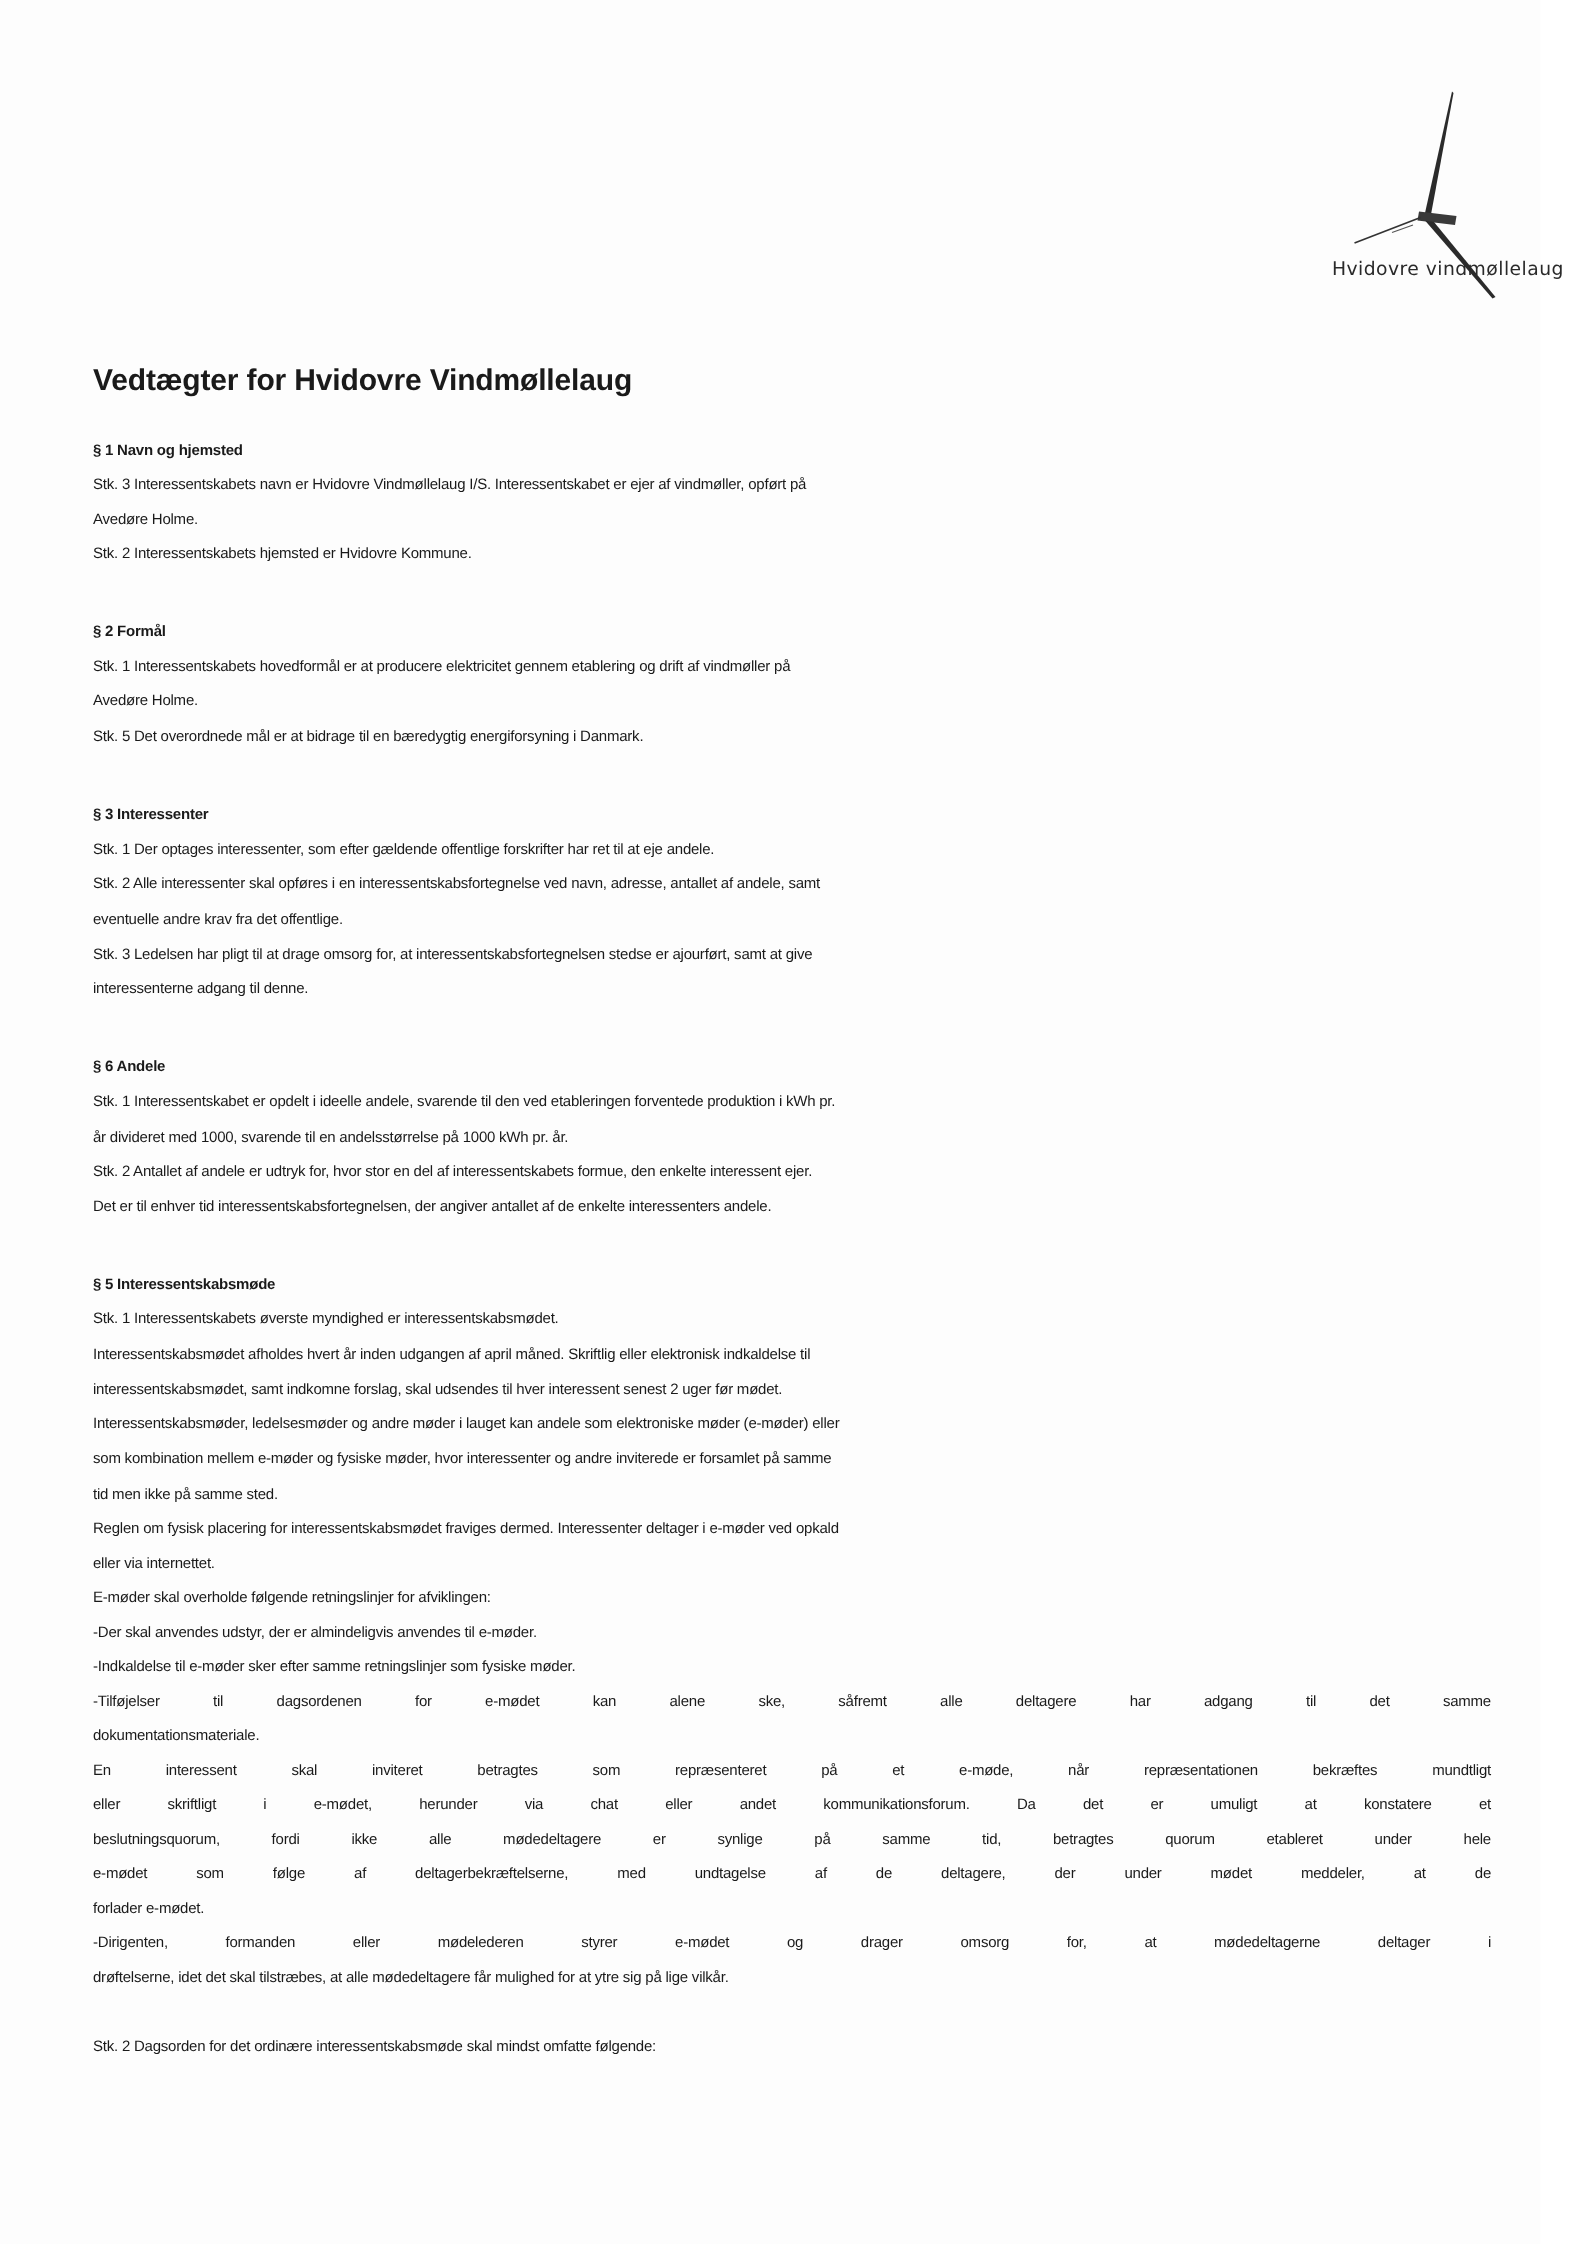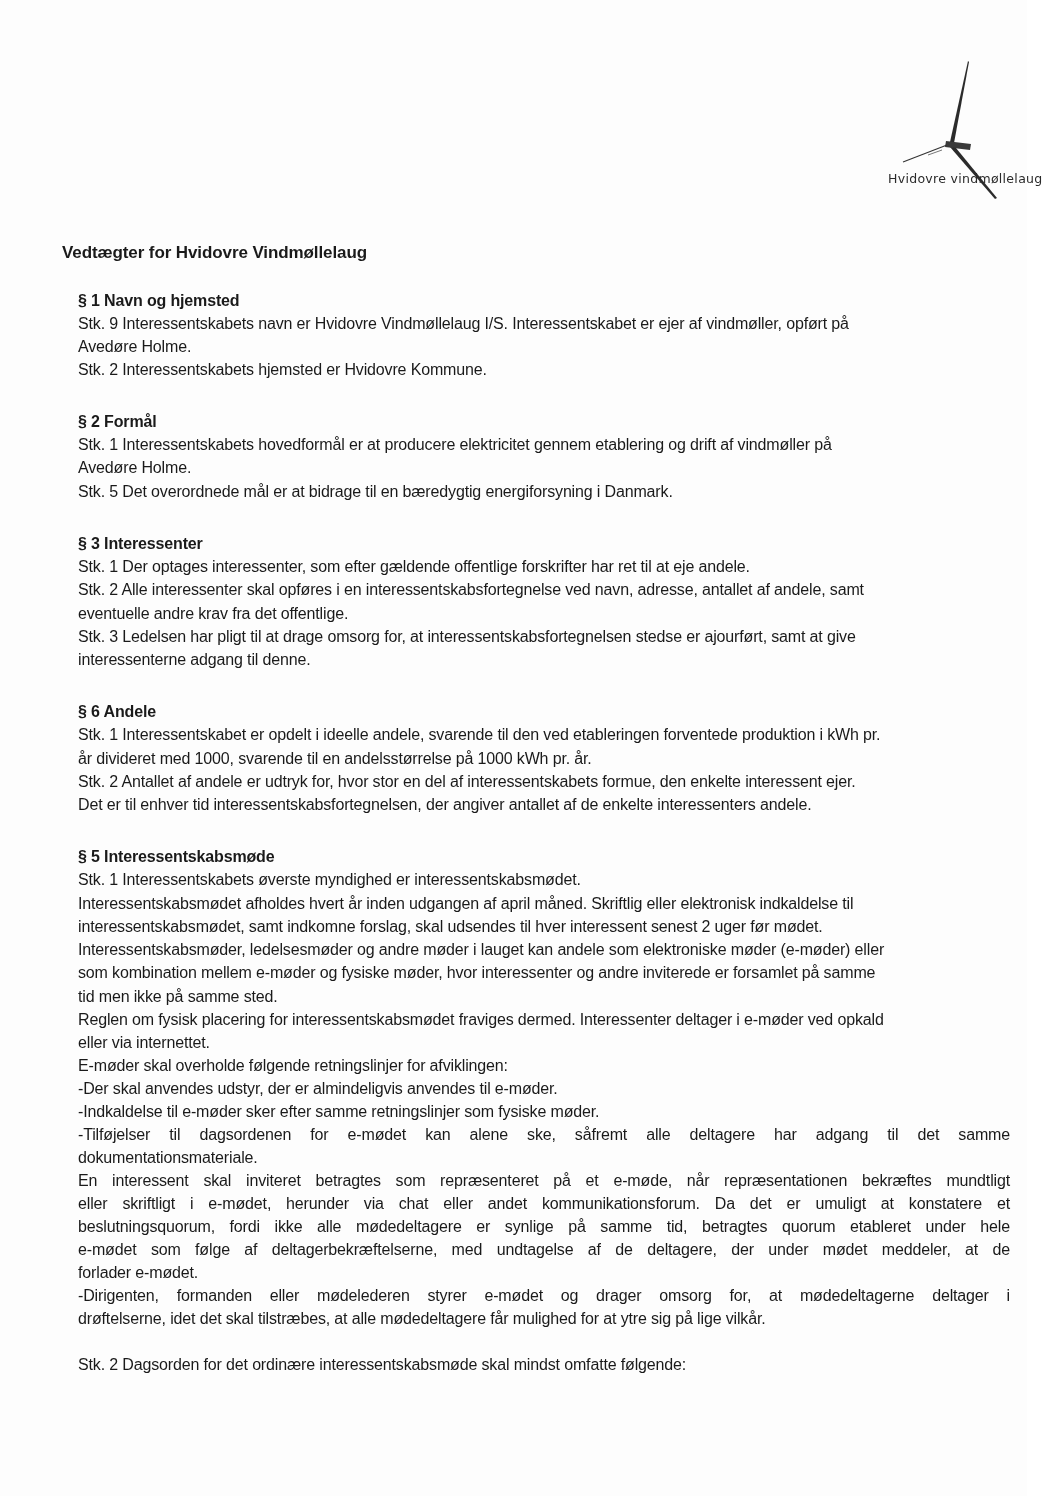--- a/index.html
+++ b/index.html
@@ -2,22 +2,22 @@
 <html><head>
 <meta charset="utf-8">
 <style>
   html, body { margin: 0; padding: 0; background: #ffffff; }
   body { width: 1058px; height: 1496px; position: relative; overflow: hidden; }
   .page { position: absolute; left: 0; top: 0; width: 1027px; height: 1496px; background: #fdfdfd; }
   .logo { position: absolute; left: 880px; top: 55px; width: 130px; height: 150px; }
   .logo svg { position: absolute; left: 0; top: 0; }
   .logo-text { position: absolute; left: 888px; top: 171px; font-family: "DejaVu Sans", sans-serif; font-size: 12.5px; color: #2a2a2a; letter-spacing: 0.3px; white-space: nowrap; }
   .doc { position: absolute; left: 62px; top: 0; width: 940px; font-family: "Liberation Sans", sans-serif; color: #1a1a1a; }
-  .title { position: absolute; left: 0; top: 243px; font-size: 17px; font-weight: bold; white-space: nowrap; letter-spacing: -0.1px; }
-  .line { position: absolute; left: 16px; font-size: 16px; white-space: nowrap; line-height: 22px; letter-spacing: -0.15px; }
+  .title { position: absolute; left: 0; top: 243px; font-size: 20px; font-weight: bold; white-space: nowrap; letter-spacing: -0.1px; }
+  .line { position: absolute; left: 0; font-size: 10px; white-space: nowrap; line-height: 22px; letter-spacing: -0.15px; }
   .heading { font-weight: bold; }
   .just { width: 932px; text-align: justify; text-align-last: justify; }
 </style>
 </head>
 <body>
 
 <div class="page">
 
   <div class="logo">
     <svg width="130" height="150" viewBox="0 0 130 150">
@@ -31,21 +31,21 @@
       <line x1="67" y1="90" x2="23" y2="107" stroke="#333" stroke-width="1.1"></line>
       <line x1="62" y1="95" x2="48" y2="100" stroke="#555" stroke-width="0.8"></line>
     </svg>
   </div>
   <div class="logo-text">Hvidovre vindmøllelaug</div>
 
   <div class="doc">
     <div class="title">Vedtægter for Hvidovre Vindmøllelaug</div>
 
     <div class="line heading" style="top:290px">§ 1 Navn og hjemsted</div>
-    <div class="line" style="top:313px">Stk. 9 Interessentskabets navn er Hvidovre Vindmøllelaug I/S. Interessentskabet er ejer af vindmøller, opført på</div>
+    <div class="line" style="top:313px">Stk. 3 Interessentskabets navn er Hvidovre Vindmøllelaug I/S. Interessentskabet er ejer af vindmøller, opført på</div>
     <div class="line" style="top:336px">Avedøre Holme.</div>
     <div class="line" style="top:359px">Stk. 2 Interessentskabets hjemsted er Hvidovre Kommune.</div>
 
     <div class="line heading" style="top:411px">§ 2 Formål</div>
     <div class="line" style="top:434px">Stk. 1 Interessentskabets hovedformål er at producere elektricitet gennem etablering og drift af vindmøller på</div>
     <div class="line" style="top:457px">Avedøre Holme.</div>
     <div class="line" style="top:481px">Stk. 5 Det overordnede mål er at bidrage til en bæredygtig energiforsyning i Danmark.</div>
 
     <div class="line heading" style="top:533px">§ 3 Interessenter</div>
     <div class="line" style="top:556px">Stk. 1 Der optages interessenter, som efter gældende offentlige forskrifter har ret til at eje andele.</div>

